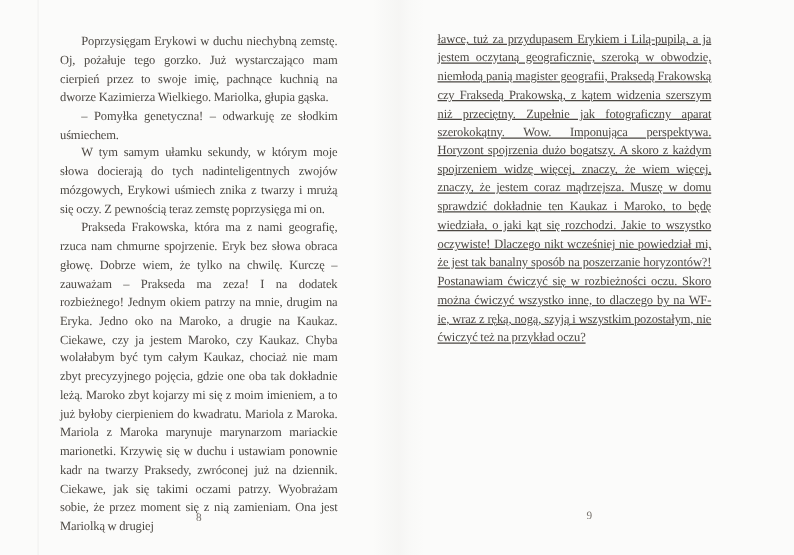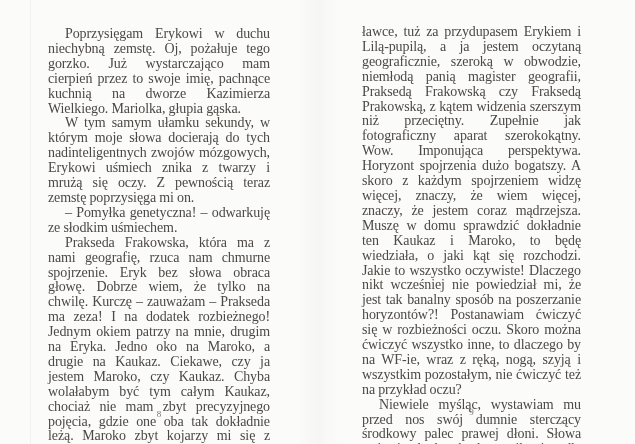--- a/index.html
+++ b/index.html
@@ -32,24 +32,24 @@
       rgba(255,255,255,0) 0%,
       rgba(110,100,90,0.04) 50%,
       rgba(110,100,90,0.015) 70%,
       rgba(255,255,255,0) 100%);
   }
   .text-block {
     position: absolute;
     color: var(--text);
   }
   .text-block.left  { left: 48px;  top: 27px; width: 222px; }
-  .text-block.right { left: 362px; top: 25px; width: 219px; }
+  .text-block.right { left: 350px; top: 25px; width: 219px; text-decoration: underline; }
   .text-block p {
     margin: 0;
-    font-size: 14px;
+    font-size: 10px;
     line-height: 14.9px;
     text-align: justify;
     letter-spacing: -0.1px;
     word-spacing: -0.2px;
     color: var(--text);
   }
   .text-block p.indent { text-indent: 17px; }
   .pagenum {
     position: absolute;
     text-align: center;
@@ -62,27 +62,26 @@
 </head>
 <body>
 
 <div class="spread">
 
   <div class="edge-line"></div>
   <div class="gutter-shadow"></div>
 
   <div class="text-block left">
       <p class="indent">Poprzysięgam Erykowi w duchu niechybną zemstę. Oj, pożałuje tego gorzko. Już wystarczająco mam cierpień przez to swoje imię, pachnące kuchnią na dworze Kazimierza Wielkiego. Mariolka, głupia gąska.</p>
+      <p class="indent">– Pomyłka genetyczna! – odwarkuję ze słodkim uśmiechem.</p>
       <p class="indent">W tym samym ułamku sekundy, w którym moje słowa docierają do tych nadinteligentnych zwojów mózgowych, Erykowi uśmiech znika z twarzy i mrużą się oczy. Z pewnością teraz zemstę poprzysięga mi on.</p>
-      <p class="indent">– Pomyłka genetyczna! – odwarkuję ze słodkim uśmiechem.</p>
       <p class="indent">Prakseda Frakowska, która ma z nami geografię, rzuca nam chmurne spojrzenie. Eryk bez słowa obraca głowę. Dobrze wiem, że tylko na chwilę. Kurczę – zauważam – Prakseda ma zeza! I na dodatek rozbieżnego! Jednym okiem patrzy na mnie, drugim na Eryka. Jedno oko na Maroko, a drugie na Kaukaz. Ciekawe, czy ja jestem Maroko, czy Kaukaz. Chyba wolałabym być tym całym Kaukaz, chociaż nie mam zbyt precyzyjnego pojęcia, gdzie one oba tak dokładnie leżą. Maroko zbyt kojarzy mi się z moim imieniem, a to już byłoby cierpieniem do kwadratu. Mariola z Maroka. Mariola z Maroka marynuje marynarzom mariackie marionetki. Krzywię się w duchu i ustawiam ponownie kadr na twarzy Praksedy, zwróconej już na dziennik. Ciekawe, jak się takimi oczami patrzy. Wyobrażam sobie, że przez moment się z nią zamieniam. Ona jest Mariolką w drugiej</p>
     </div>
 
   <div class="pagenum left">8</div>
 
   <div class="text-block right">
       <p class="">ławce, tuż za przydupasem Erykiem i Lilą-pupilą, a ja jestem oczytaną geograficznie, szeroką w obwodzie, niemłodą panią magister geografii, Praksedą Frakowską czy Fraksedą Prakowską, z kątem widzenia szerszym niż przeciętny. Zupełnie jak fotograficzny aparat szerokokątny. Wow. Imponująca perspektywa. Horyzont spojrzenia dużo bogatszy. A skoro z każdym spojrzeniem widzę więcej, znaczy, że wiem więcej, znaczy, że jestem coraz mądrzejsza. Muszę w domu sprawdzić dokładnie ten Kaukaz i Maroko, to będę wiedziała, o jaki kąt się rozchodzi. Jakie to wszystko oczywiste! Dlaczego nikt wcześniej nie powiedział mi, że jest tak banalny sposób na poszerzanie horyzontów?! Postanawiam ćwiczyć się w rozbieżności oczu. Skoro można ćwiczyć wszystko inne, to dlaczego by na WF-ie, wraz z ręką, nogą, szyją i wszystkim pozostałym, nie ćwiczyć też na przykład oczu?</p>
-      <p class="indent">Niewiele myśląc, wystawiam mu przed nos swój dumnie sterczący środkowy palec prawej dłoni. Słowa stają się zbędne, bo komunikat jest dla wszystkich wyjątkowo przejrzysty.</p>
     </div>
 
   <div class="pagenum right">9</div>
 
 </div>
 
 </body></html>

